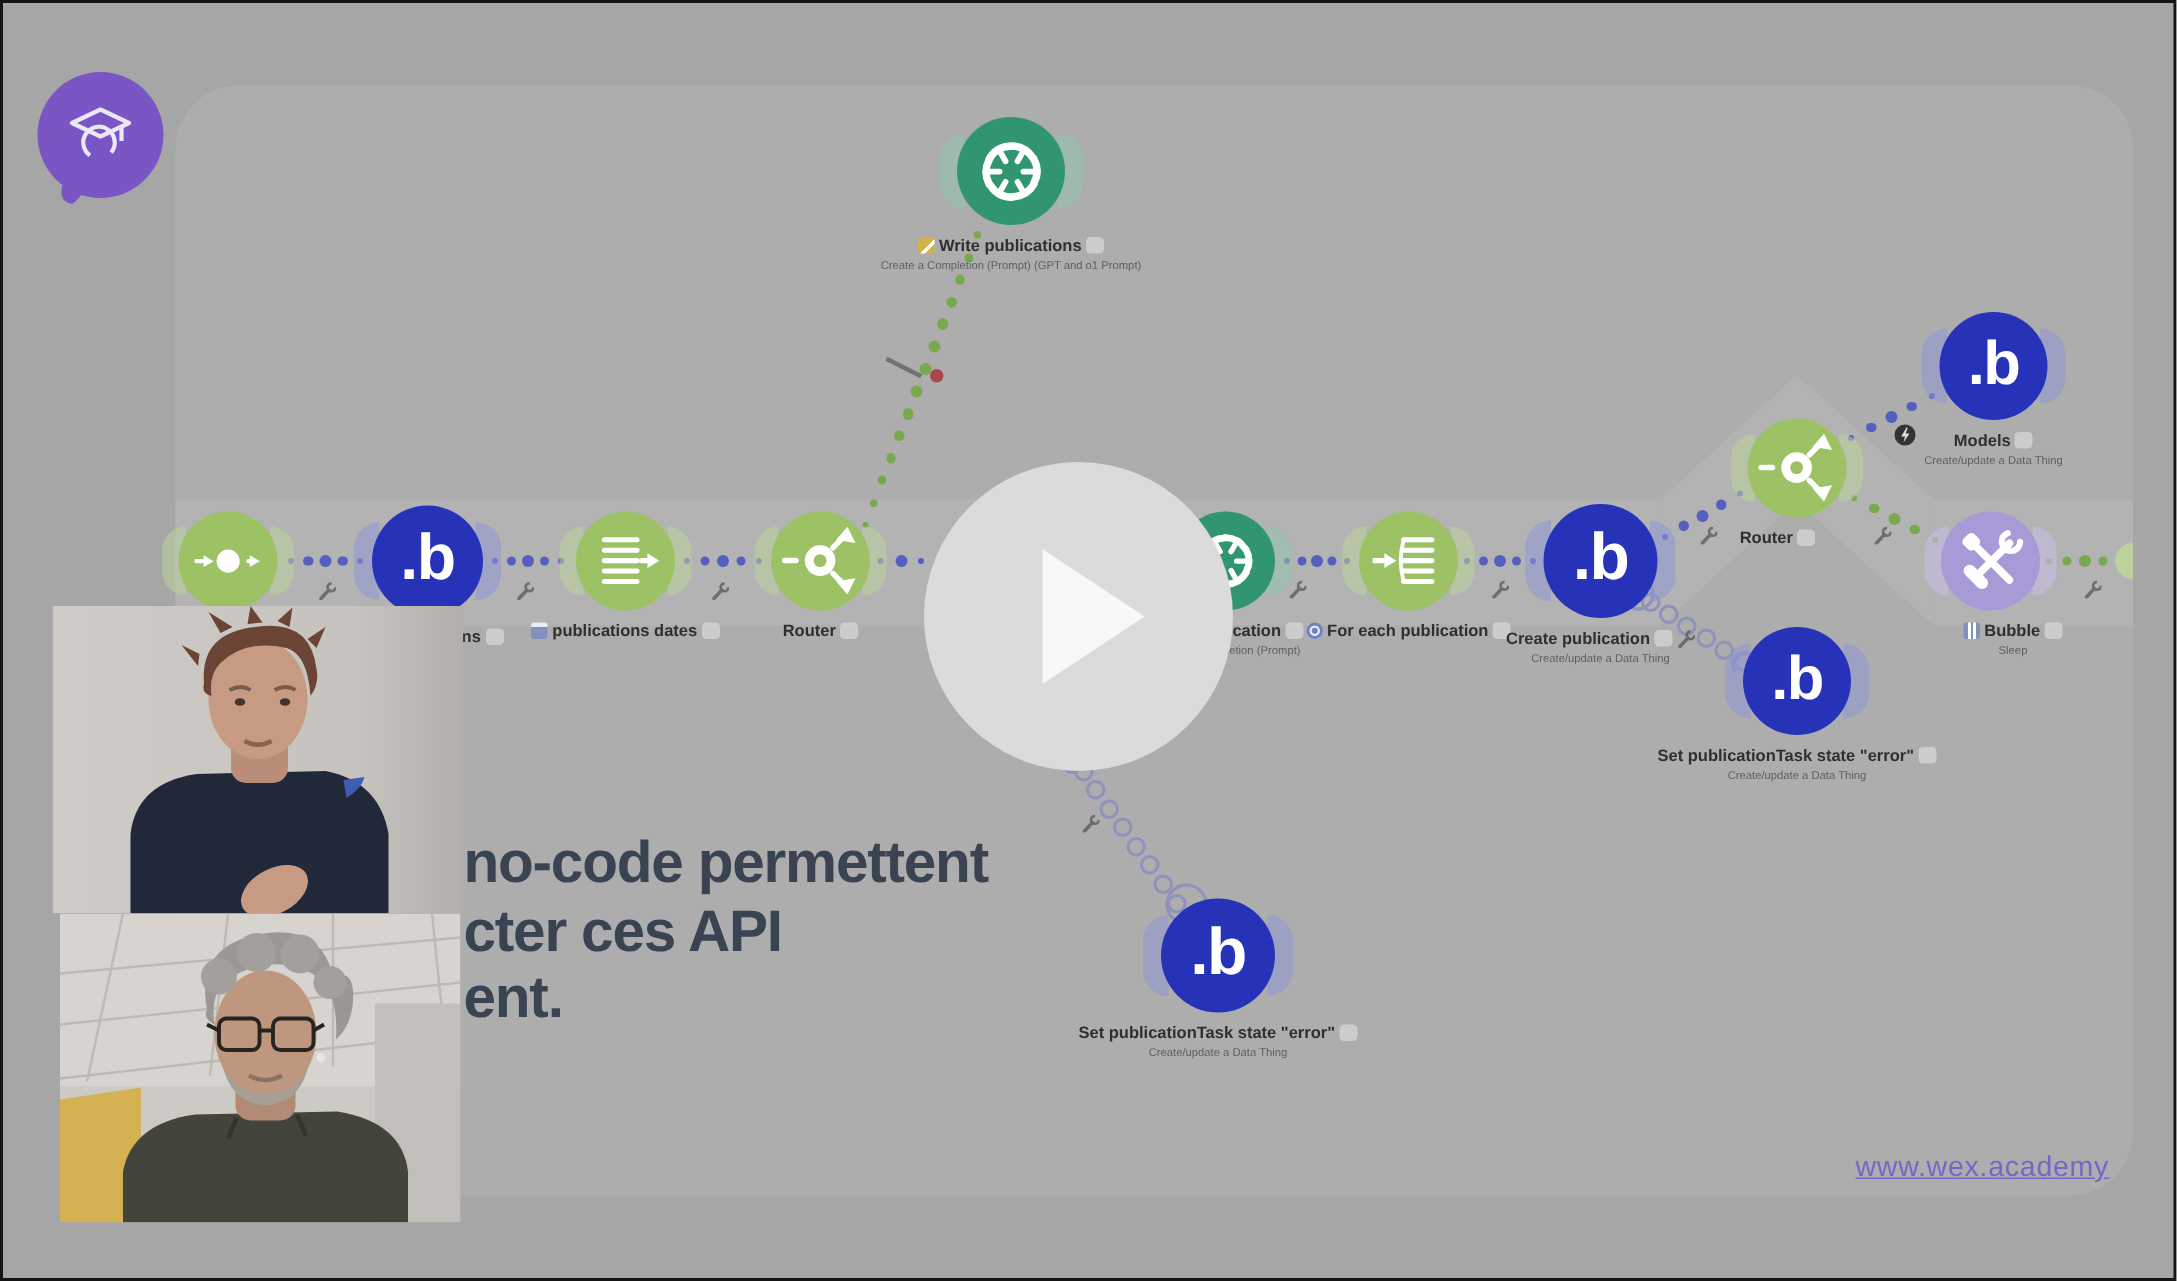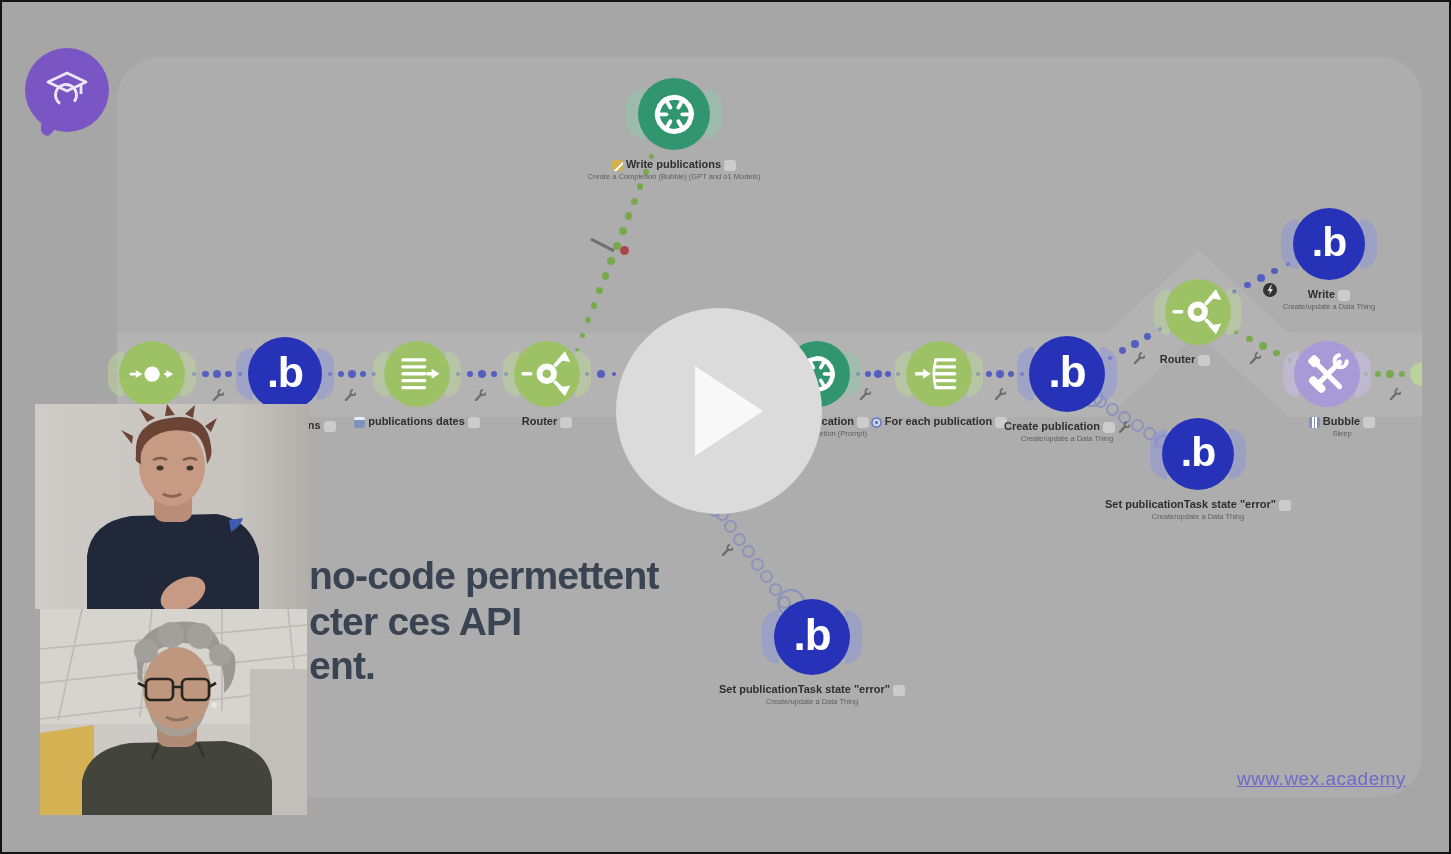--- a/index.html
+++ b/index.html
@@ -7,21 +7,21 @@
          border:2px solid #141414;box-sizing:border-box;font-family:"Liberation Sans",sans-serif;}
   .card{position:absolute;left:115px;top:55px;width:1305px;height:740px;background:#adadad;border-radius:42px;z-index:0;}
   .band{position:absolute;background:#b3b3b3;z-index:1;}
   
   #diagram{position:absolute;left:0;top:0;width:1451px;height:854px;z-index:2;}
   .node{position:absolute;z-index:3;}
   .ncirc{position:absolute;border-radius:50%;display:flex;align-items:center;justify-content:center;left:0;top:0;width:100%;height:100%;}
   .bump{position:absolute;opacity:.55;z-index:-1;}
   .btxt{color:#fff;font-weight:800;letter-spacing:-1px;line-height:1;transform:translateY(-2px);}
   .nlabel{position:absolute;width:300px;text-align:center;z-index:3;}
-  .lrow{display:flex;align-items:flex-end;justify-content:center;gap:3px;font-size:11px;font-weight:bold;color:#2f2f2f;line-height:13px;}
+  .lrow{display:flex;align-items:flex-start;justify-content:center;gap:3px;font-size:11px;font-weight:bold;color:#2f2f2f;line-height:13px;}
   .sub{font-size:7.5px;color:#5e5e5e;margin-top:1px;}
   .badge{display:inline-block;width:12px;height:11px;border-radius:3px;background:rgba(255,255,255,.38);}
   .li{display:inline-block;width:11px;height:11px;border-radius:2px;}
   .li-cal{background:linear-gradient(180deg,#e8ecf5 0 3px,#8291bb 3px);}
   .li-loop{border-radius:50%;background:#6f7fc0;box-shadow:inset 0 0 0 2px #6f7fc0,inset 0 0 0 3.5px #e8ecf5;}
   .li-pause{background:linear-gradient(90deg,#8291bb 0 3px,#fff 3px 5px,#8291bb 5px 6px,#fff 6px 8px,#8291bb 8px);}
   .li-pencil{background:linear-gradient(135deg,#d2b14e 0 55%,#fff 55% 70%,#d2b14e 70%);}
   .dot{position:absolute;border-radius:50%;}
   .ring{position:absolute;border-radius:50%;background:transparent;border:2px solid #8d93bb;}
   .wrench{position:absolute;opacity:.65;}
@@ -141,21 +141,21 @@
             <path d="M0 -15 L0 -7" transform="rotate(330)" fill="none" stroke="#fff" stroke-linecap="round" stroke-width="3.4"></path>
           </svg>
         </div>
       </div>
       <div class="nlabel" style="left: 522px; top: 156px;">
         <div class="lrow">
           <span class="li li-pencil"></span>
           <span>Write publications</span>
           <span class="badge"></span>
         </div>
-        <div class="sub">Create a Completion (Bubble) (GPT and o1 Models)</div>
+        <div class="sub">Create a Completion (Prompt) (GPT and o1 Prompt)</div>
       </div>
       <div class="node" style="left: 782px; top: 339px; width: 66px; height: 66px;">
         <div class="bump" style="left: -10.56px; top: 9.9px; width: 15.18px; height: 46.2px; background: rgb(143, 196, 173); border-radius: 23.1px 0px 0px 23.1px;"></div>
         <div class="bump" style="right: -10.56px; top: 9.9px; width: 15.18px; height: 46.2px; background: rgb(143, 196, 173); border-radius: 0px 23.1px 23.1px 0px;"></div>
         <div class="ncirc" style="background: rgb(49, 150, 111);">
           <svg width="76%" height="76%" viewBox="-24 -24 48 48">
             <path d="M0 -15 A15 15 0 0 1 12.4 -8" transform="rotate(0)" fill="none" stroke="#fff" stroke-linecap="round" stroke-width="4.4"></path>
             <path d="M0 -15 A15 15 0 0 1 12.4 -8" transform="rotate(60)" fill="none" stroke="#fff" stroke-linecap="round" stroke-width="4.4"></path>
             <path d="M0 -15 A15 15 0 0 1 12.4 -8" transform="rotate(120)" fill="none" stroke="#fff" stroke-linecap="round" stroke-width="4.4"></path>
             <path d="M0 -15 A15 15 0 0 1 12.4 -8" transform="rotate(180)" fill="none" stroke="#fff" stroke-linecap="round" stroke-width="4.4"></path>
@@ -235,21 +235,21 @@
       </div>
       <div class="node" style="left: 1291px; top: 206px; width: 72px; height: 72px;">
         <div class="bump" style="left: -11.52px; top: 10.8px; width: 16.56px; height: 50.4px; background: rgb(142, 150, 214); border-radius: 25.2px 0px 0px 25.2px;"></div>
         <div class="bump" style="right: -11.52px; top: 10.8px; width: 16.56px; height: 50.4px; background: rgb(142, 150, 214); border-radius: 0px 25.2px 25.2px 0px;"></div>
         <div class="ncirc" style="background: rgb(38, 51, 184);">
           <span class="btxt" style="font-size:41px">.b</span>
         </div>
       </div>
       <div class="nlabel" style="left: 1177px; top: 286px;">
         <div class="lrow">
-          <span>Write</span>
+          <span>Models</span>
           <span class="badge"></span>
         </div>
         <div class="sub">Create/update a Data Thing</div>
       </div>
       <div class="node" style="left: 1292px; top: 339px; width: 66px; height: 66px;">
         <div class="bump" style="left: -10.56px; top: 9.9px; width: 15.18px; height: 46.2px; background: rgb(198, 189, 230); border-radius: 23.1px 0px 0px 23.1px;"></div>
         <div class="bump" style="right: -10.56px; top: 9.9px; width: 15.18px; height: 46.2px; background: rgb(198, 189, 230); border-radius: 0px 23.1px 23.1px 0px;"></div>
         <div class="ncirc" style="background: rgb(168, 154, 214);">
           <svg width="74%" height="74%" viewBox="-24 -24 48 48">
             <path d="M-10 -10 L12 12" fill="none" stroke="#fff" stroke-linecap="round" stroke-width="5"></path>

